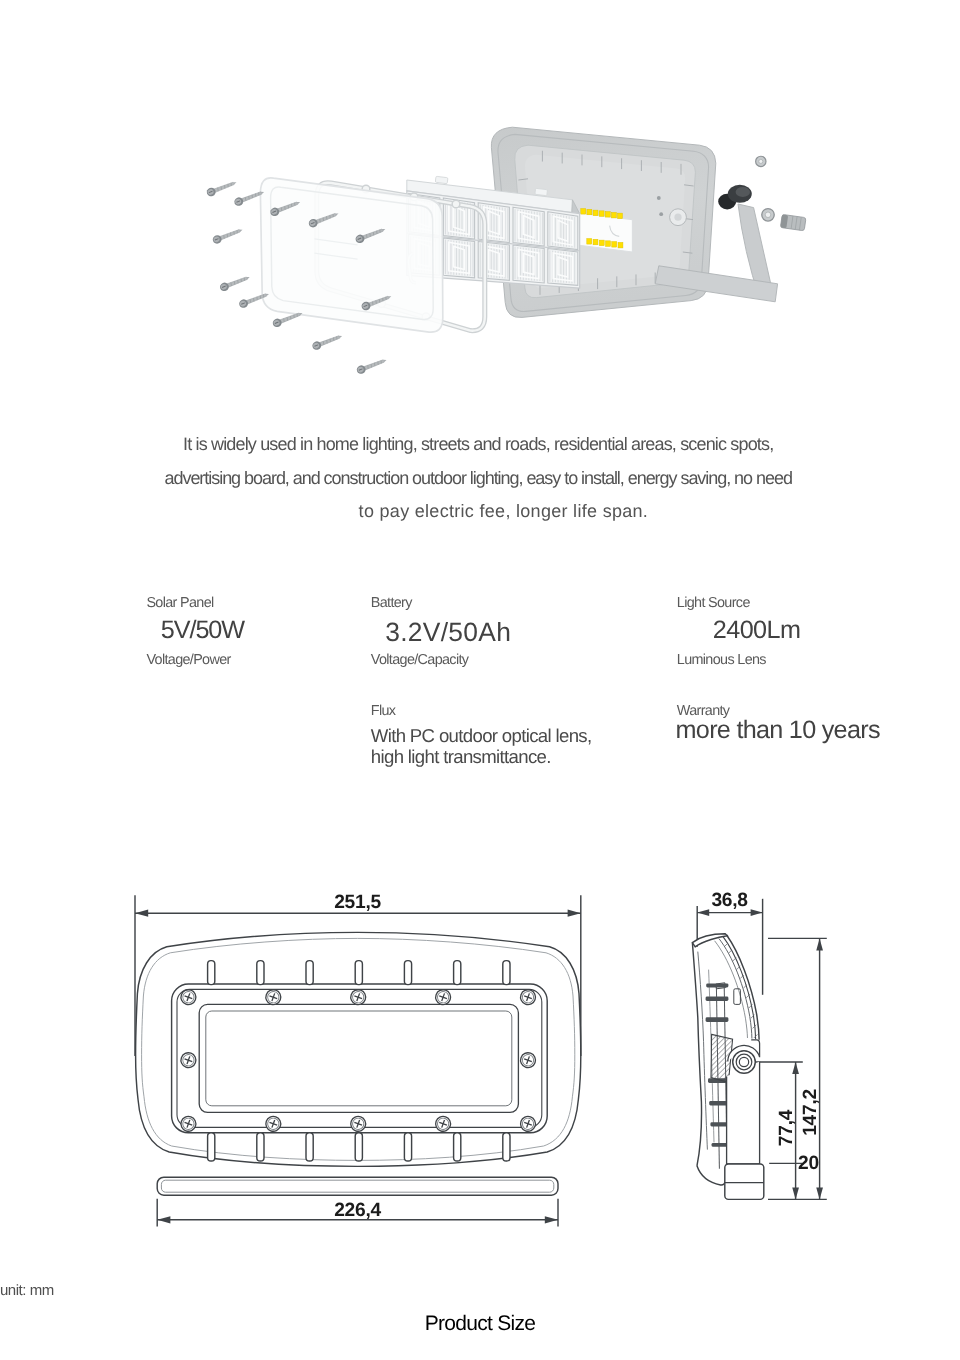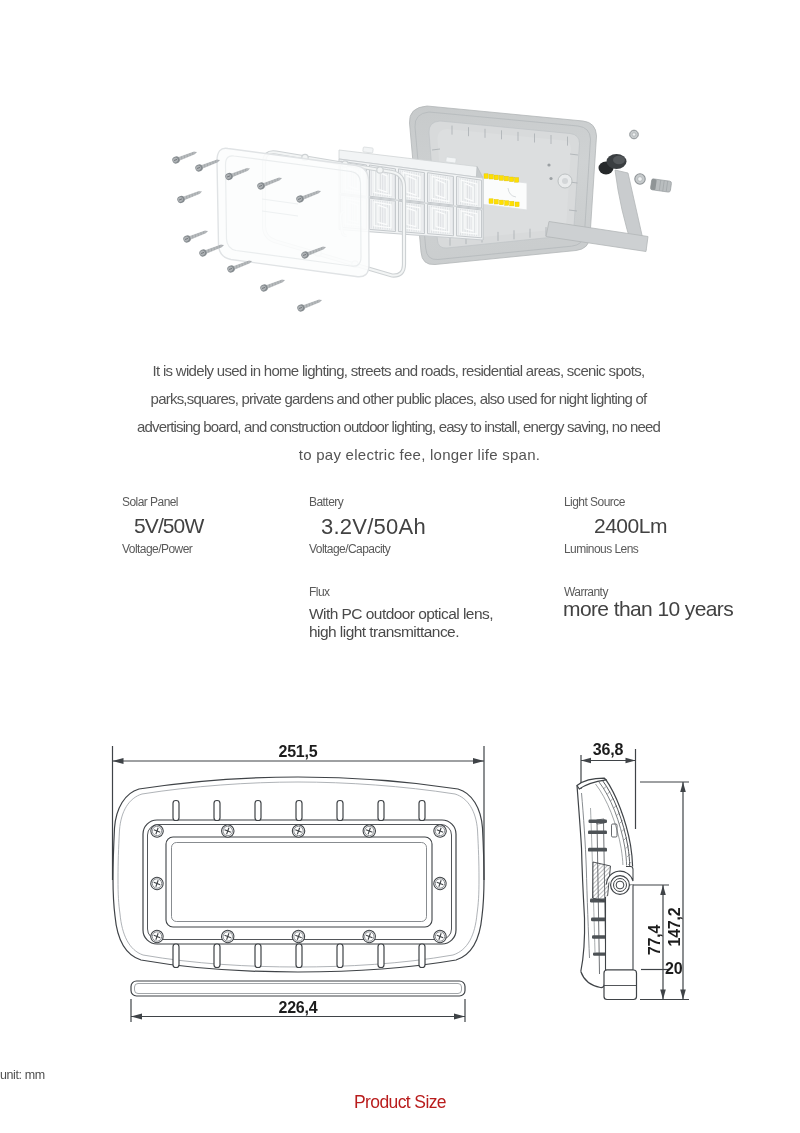--- a/index.html
+++ b/index.html
@@ -428,21 +428,20 @@
       <line x1="15.4" y1="-1.3" x2="14.7" y2="1.3" stroke="#9ba0a3" stroke-width="0.6"></line>
       <line x1="18.2" y1="-1.2" x2="17.5" y2="1.2" stroke="#9ba0a3" stroke-width="0.6"></line>
       <ellipse cx="0" cy="0" rx="3.7" ry="3.5" fill="#848a8e"></ellipse>
       <ellipse cx="-0.5" cy="-0.2" rx="2.5" ry="2.3" fill="#aeb2b5"></ellipse>
       <line x1="-2" y1="-0.2" x2="1.2" y2="-0.2" stroke="#6d7276" stroke-width="0.8"></line>
     </g>
 </svg>
 
 <div class="abs" style="left:0;top:357px;width:797px;text-align:center;font-size:15px;line-height:28px;color:#545454;">
 <div style="letter-spacing:-0.70px;">It is widely used in home lighting, streets and roads, residential areas, scenic spots,</div>
-<div style="letter-spacing:-0.78px;">parks,squares, private gardens and other public places, also used for night lighting of</div>
 <div style="letter-spacing:-0.87px;">advertising board, and construction outdoor lighting, easy to install, energy saving, no need</div>
 <div style="letter-spacing:0.25px;transform:translateX(21px);">to pay electric fee, longer life span.</div>
 </div>
 
 <div class="abs lbl" style="left:122px;top:495px;">Solar Panel</div>
 
 <div class="abs val" style="left:121px;top:514px;letter-spacing:-0.9px;">5V/50W</div>
 
 <div class="abs sub" style="left:122px;top:542px;">Voltage/Power</div>
 
@@ -687,13 +686,13 @@
 <line x1="604" y1="985.5" x2="636.5" y2="985.5" stroke-width="0.9"></line>
 
 <circle cx="620" cy="885" r="9.4" stroke-width="1.2" fill="#ffffff"></circle>
 <circle cx="620" cy="885" r="6.5" stroke-width="1"></circle>
 <circle cx="620" cy="885" r="3.9" stroke-width="1"></circle>
 </g>
 </svg>
 
 <div class="abs" style="left:0;top:1068px;width:800px;text-align:left;font-size:12.5px;letter-spacing:-0.4px;color:#4f4f4f;">unit: mm</div>
 
-<div class="abs" style="left:0;top:1092px;width:800px;text-align:center;font-size:17.5px;letter-spacing:-0.6px;color:#b91c1c;">Product Size</div>
+<div class="abs" style="left:0;top:1092px;width:800px;text-align:center;font-size:17.5px;letter-spacing:-0.6px;color:#000000;">Product Size</div>
 
 </body></html>

